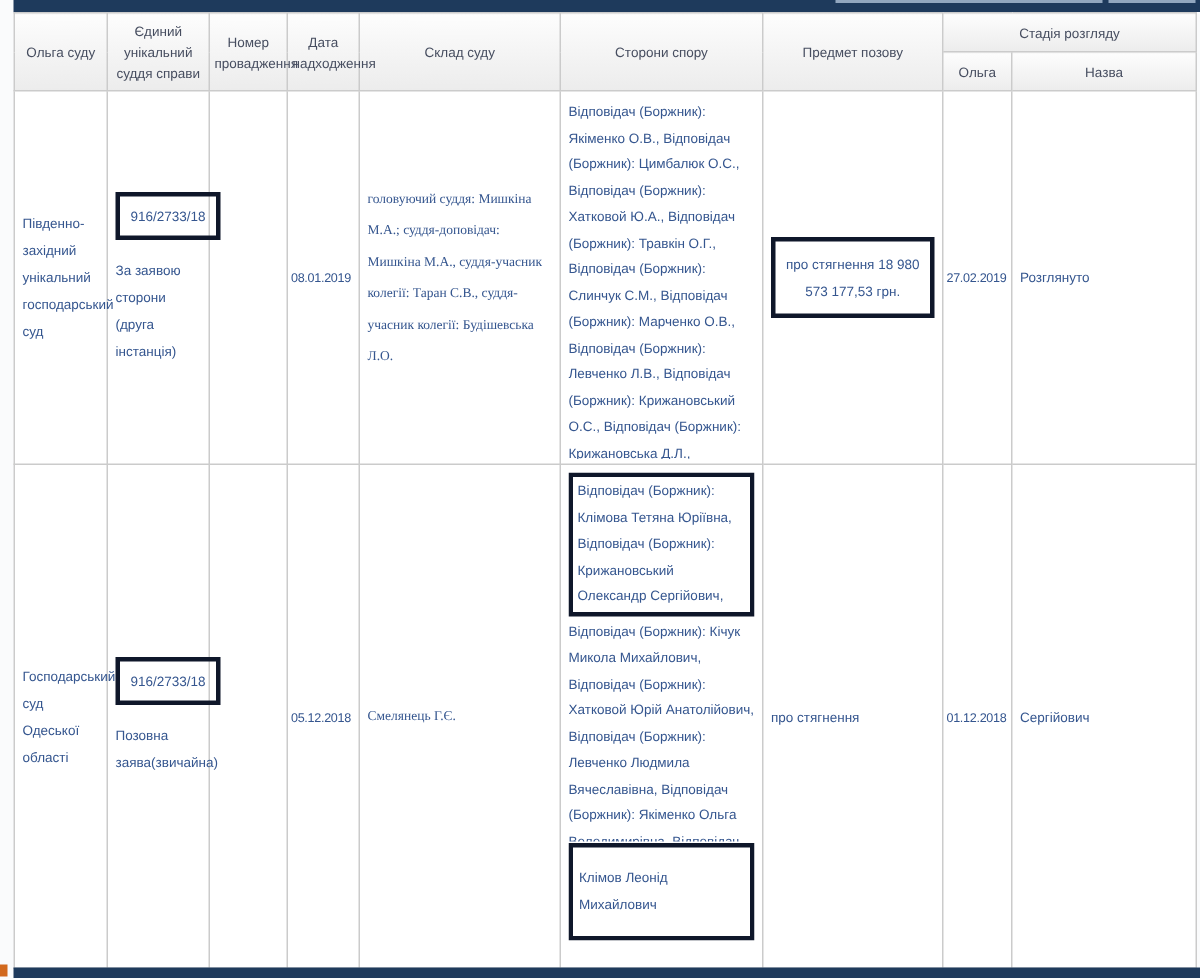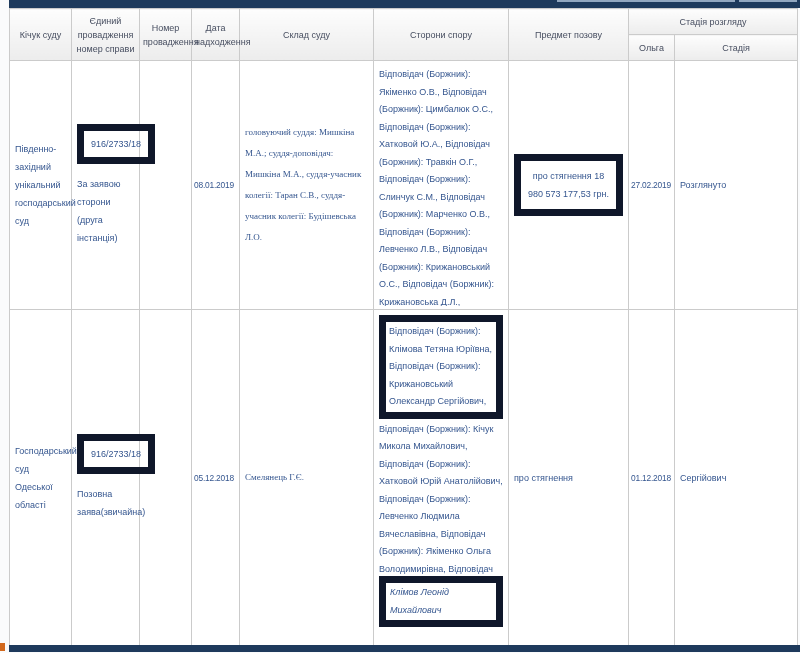--- a/index.html
+++ b/index.html
@@ -30,25 +30,25 @@
   td{vertical-align:middle;padding:3px 5px;line-height:18px;text-align:left;}
   tr.row1{height:249px;} tr.row2{height:336px;}
 
   .c-comp{line-height:21px;font-family:Liberation Serif, serif;}
   .c-date,.c-sdate{white-space:nowrap;overflow:hidden;padding:17px 2px;font-size:8.4px;letter-spacing:-0.2px;}
   .c-part{vertical-align:top;padding-top:5px;}
   .clip1{max-height:240px;overflow:hidden;line-height:17.5px;}
   .clip2{height:312px;overflow:hidden;display:flex;flex-direction:column;line-height:17.5px;}
   .clip2 .mid{flex:1 1 auto;overflow:hidden;}
 
-  .redbox{border:7px solid #0f172a;}
+  .redbox{border:3px solid #0f172a;}
   .case-box{display:inline-block;padding:4px 7px;margin-bottom:11px;}
   .subj-box{display:inline-block;padding:6px 5px;max-width:100%;text-align:center;}
   .lead-box{display:block;padding:1px 3px;margin:0 0 2px 0;}
-  .tail-box{display:inline-block;padding:1px 4px;margin-top:1px;font-style:italic;}
+  .tail-box{display:inline-block;padding:12px 4px;margin-top:1px;}
 
   .bottombar{position:absolute;left:9px;top:645px;width:791px;height:7px;background:#1e3a5c;}
   .corner-dot{position:absolute;left:0;top:643px;width:5px;height:8px;background:#d2691e;}
 </style>
 </head>
 <body>
 
 <div class="page">
 
   <div class="topbar">
@@ -63,32 +63,32 @@
         <col style="width:52px">
       <col style="width:48px">
         <col style="width:134px">
         <col style="width:135px">
       <col style="width:120px">
         <col style="width:46px">
         <col style="width:123px">
     </colgroup>
     <thead>
       <tr class="h1">
-        <th rowspan="2">Кічук суду</th>
-        <th rowspan="2">Єдиний провадження номер справи</th>
+        <th rowspan="2">Ольга суду</th>
+        <th rowspan="2">Єдиний унікальний суддя справи</th>
         <th rowspan="2">Номер провадження</th>
         <th rowspan="2">Дата надходження</th>
         <th rowspan="2">Склад суду</th>
         <th rowspan="2">Сторони спору</th>
         <th rowspan="2">Предмет позову</th>
         <th colspan="2">Стадія розгляду</th>
       </tr>
       <tr class="h2">
         <th>Ольга</th>
-        <th>Стадія</th>
+        <th>Назва</th>
       </tr>
     </thead>
     <tbody>
       <tr class="row1">
         <td>
           <div>Південно-західний унікальний господарський суд</div>
         </td>
         <td>
           <span class="redbox case-box"><span>916/2733/18</span></span>
           <div>За заявою сторони (друга інстанція)</div>

